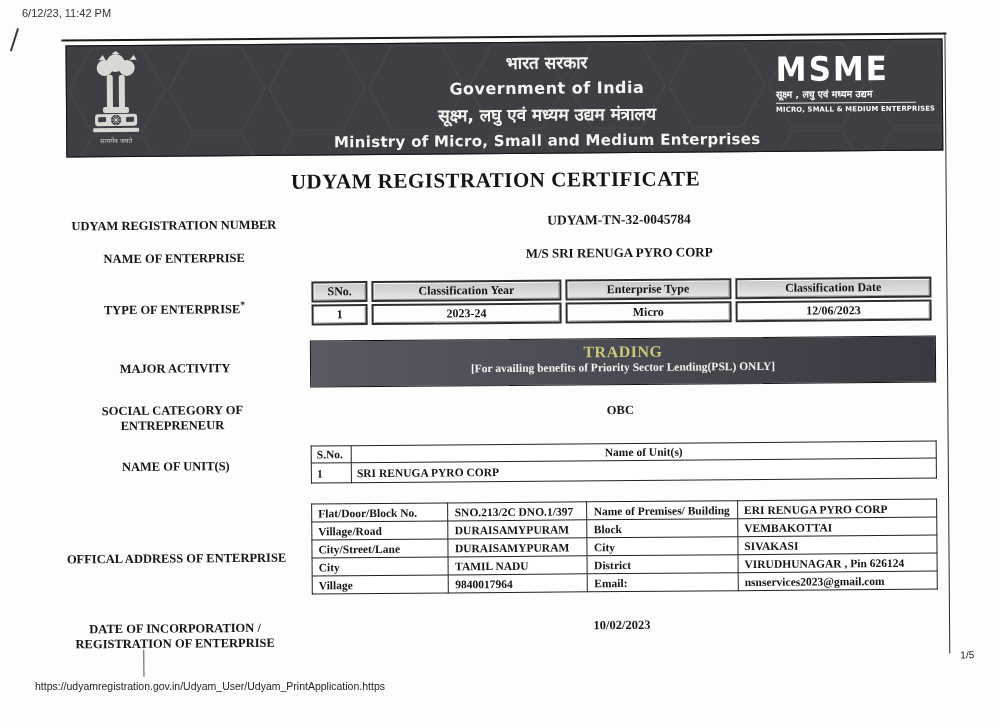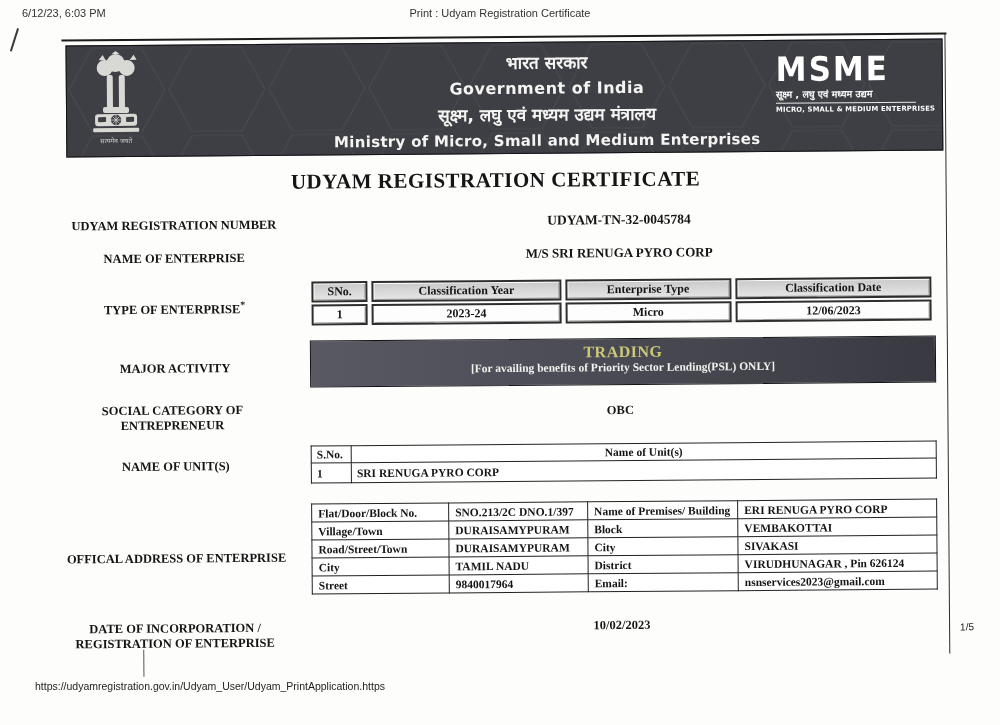--- a/index.html
+++ b/index.html
@@ -81,29 +81,28 @@
   .atable .a-l1 { width:140px; } .atable .a-v1 { width:140px; }
   .atable .a-l2 { width:158px; } .atable .a-v2 { width:203px; }
 
   .nowrap { white-space:nowrap; }
   .w200 { width:200px; left:72px; }
   .w250 { width:250px; left:48px; }
 
   
   .foot-url { position:absolute; left:35px; top:680px; font-family:"Liberation Sans", sans-serif;
               font-size:10.5px; color:#1d1d1d; }
-  .page-num { position:absolute; left:958px; top:625px; font-family:"Liberation Sans", sans-serif;
+  .page-num { position:absolute; left:958px; top:653px; font-family:"Liberation Sans", sans-serif;
               font-size:10px; color:#222; }
 </style>
 </head>
 <body>
 
 <div class="print-head">
-  <span class="print-date">6/12/23, 6:03 PM</span>
-  <span class="print-title">Print : Udyam Registration Certificate</span>
+  <span class="print-date">6/12/23, 11:42 PM</span>
 </div>
 
 <div class="scan">
 
   <div class="pen-mark"></div>
   <div class="frame-top"></div>
   <div class="frame-right"></div>
   <div class="fold-mark"></div>
 
   <div class="banner" style="background-color: rgb(62, 63, 68);">
@@ -214,39 +213,39 @@
   <div class="flabel nowrap" style="top:549px;">OFFICAL ADDRESS OF ENTERPRISE</div>
   <table class="atable">
     <tbody>
       <tr>
         <td class="a-l1">Flat/Door/Block No.</td>
         <td class="a-v1">SNO.213/2C DNO.1/397</td>
         <td class="a-l2">Name of Premises/ Building</td>
         <td class="a-v2">ERI RENUGA PYRO CORP</td>
       </tr>
       <tr>
-        <td>Village/Town</td>
+        <td>Village/Road</td>
         <td>DURAISAMYPURAM</td>
         <td>Block</td>
         <td>VEMBAKOTTAI</td>
       </tr>
       <tr>
-        <td>Road/Street/Town</td>
+        <td>City/Street/Lane</td>
         <td>DURAISAMYPURAM</td>
         <td>City</td>
         <td>SIVAKASI</td>
       </tr>
       <tr>
         <td>City</td>
         <td>TAMIL NADU</td>
         <td>District</td>
         <td>VIRUDHUNAGAR , Pin 626124</td>
       </tr>
       <tr>
-        <td>Street</td>
+        <td>Village</td>
         <td>9840017964</td>
         <td>Email:</td>
         <td>nsnservices2023@gmail.com</td>
       </tr>
     </tbody>
   </table>
 
   <div class="flabel w250" style="top:619px;">DATE OF INCORPORATION / REGISTRATION OF ENTERPRISE</div>
   <div class="fvalue" style="top:619px; font-size:12.5px;">10/02/2023</div>
 

